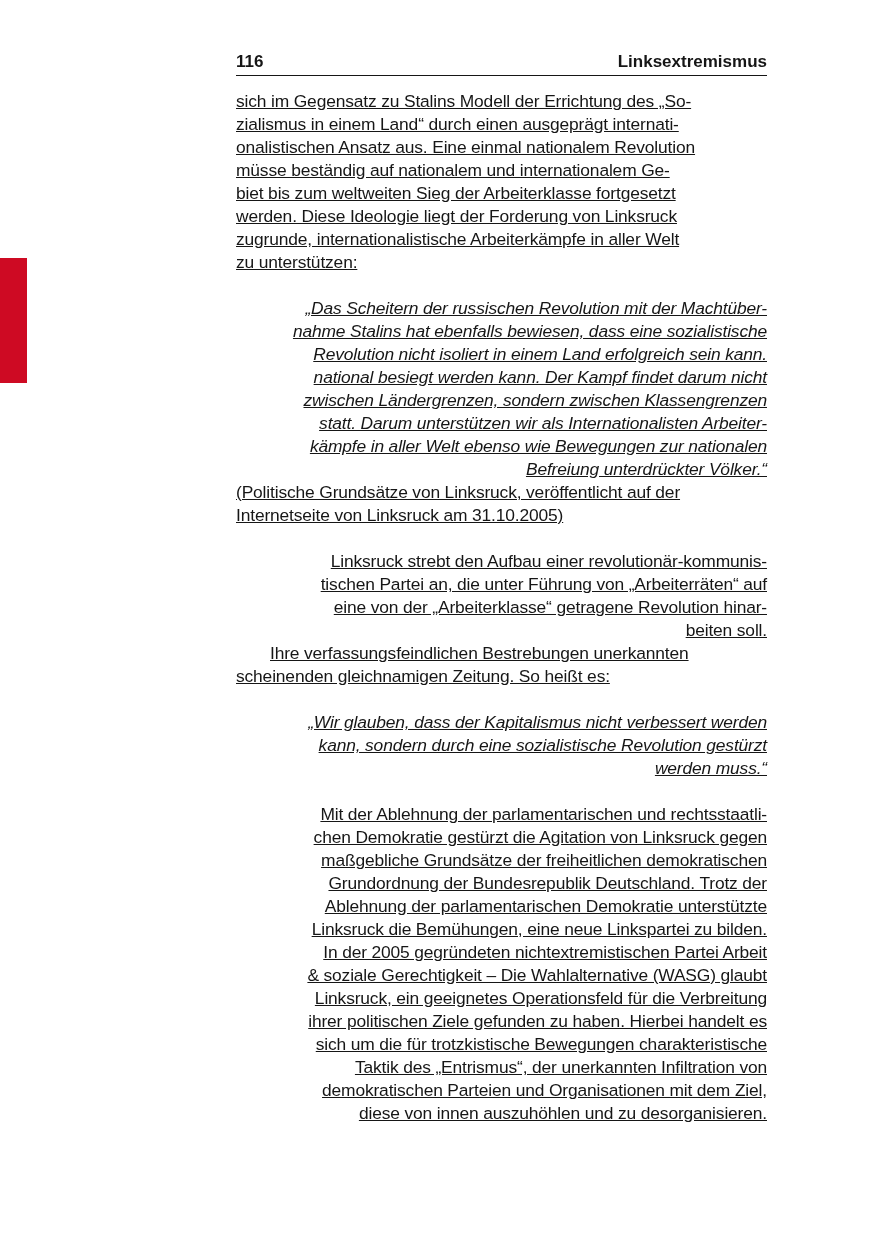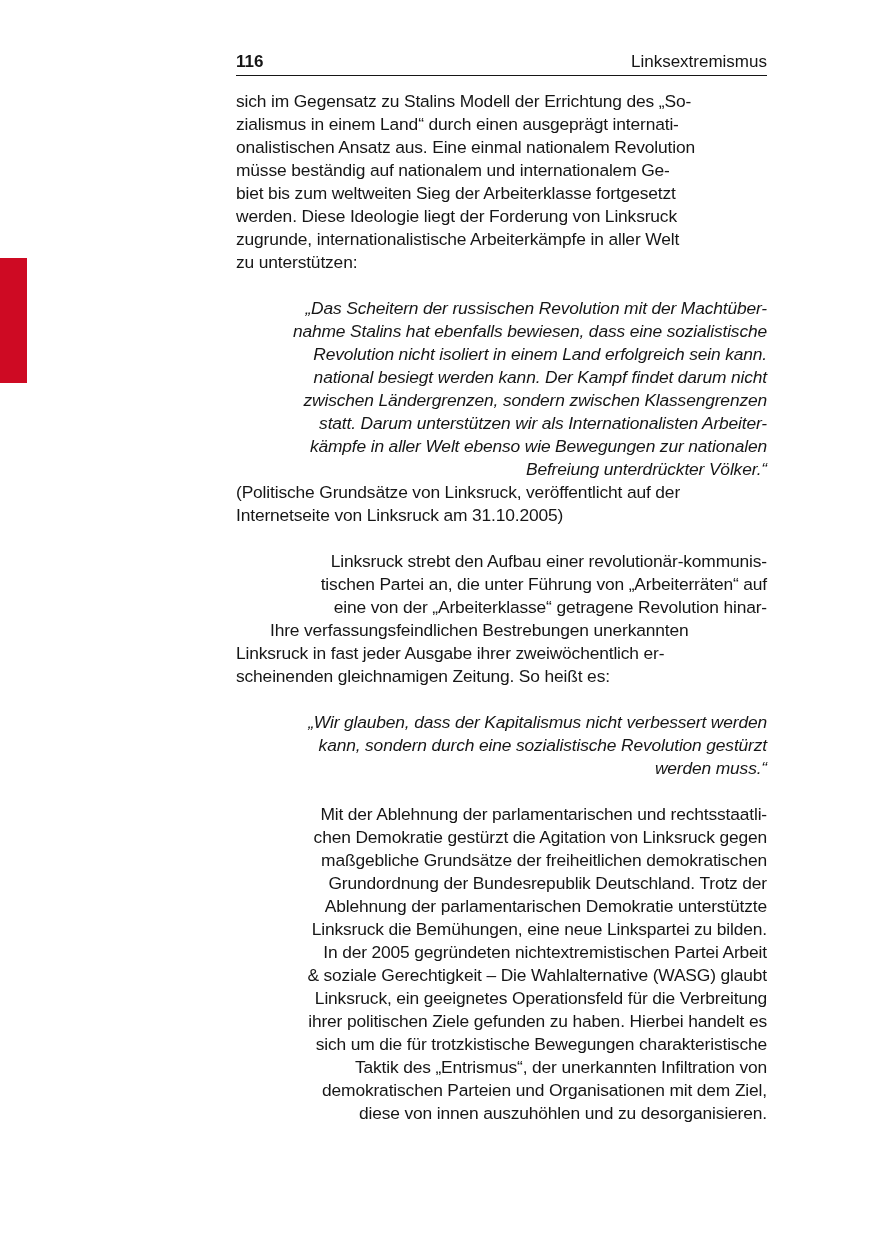--- a/index.html
+++ b/index.html
@@ -29,30 +29,30 @@
   .page-header {
     display: flex;
     justify-content: space-between;
     align-items: baseline;
     font-size: 17px;
     line-height: 20px;
     padding-bottom: 3px;
     border-bottom: 1.7px solid #161616;
   }
   .page-number { font-weight: bold; }
-  .section-title { font-weight: normal; }
+  .section-title { font-weight: bold; }
   .body-text {
     margin-top: 14px;
     font-size: 17.4px;
     line-height: 23px;
     letter-spacing: -0.15px;
   }
   .block.gap { margin-top: 23px; text-align: right; }
   .block.italic { font-style: italic; }
-  .line { white-space: pre; }
+  .line { white-space: pre; text-decoration: underline; }
   .line.indent { padding-left: 34px; }
 </style>
 </head>
 <body>
 
 <div class="page">
   <div class="chapter-tab" style="background: rgb(206, 10, 35);"></div>
   <div class="content">
     <div class="page-header">
       <span class="page-number">116</span>
@@ -80,24 +80,24 @@
           <div class="line">Befreiung unterdrückter Völker.“</div>
         </div>
         <div class="block">
           <div class="line">(Politische Grundsätze von Linksruck, veröffentlicht auf der</div>
           <div class="line">Internetseite von Linksruck am 31.10.2005)</div>
         </div>
         <div class="block gap">
           <div class="line">Linksruck strebt den Aufbau einer revolutionär-kommunis-</div>
           <div class="line">tischen Partei an, die unter Führung von „Arbeiterräten“ auf</div>
           <div class="line">eine von der „Arbeiterklasse“ getragene Revolution hinar-</div>
+          <div class="line">beiten soll.</div>
         </div>
         <div class="block">
           <div class="line indent">Ihre verfassungsfeindlichen Bestrebungen unerkannten</div>
-          <div class="line">Linksruck in fast jeder Ausgabe ihrer zweiwöchentlich er-</div>
           <div class="line">scheinenden gleichnamigen Zeitung. So heißt es:</div>
         </div>
         <div class="block italic gap">
           <div class="line">„Wir glauben, dass der Kapitalismus nicht verbessert werden</div>
           <div class="line">kann, sondern durch eine sozialistische Revolution gestürzt</div>
           <div class="line">werden muss.“</div>
         </div>
         <div class="block gap">
           <div class="line">Mit der Ablehnung der parlamentarischen und rechtsstaatli-</div>
           <div class="line">chen Demokratie gestürzt die Agitation von Linksruck gegen</div>

